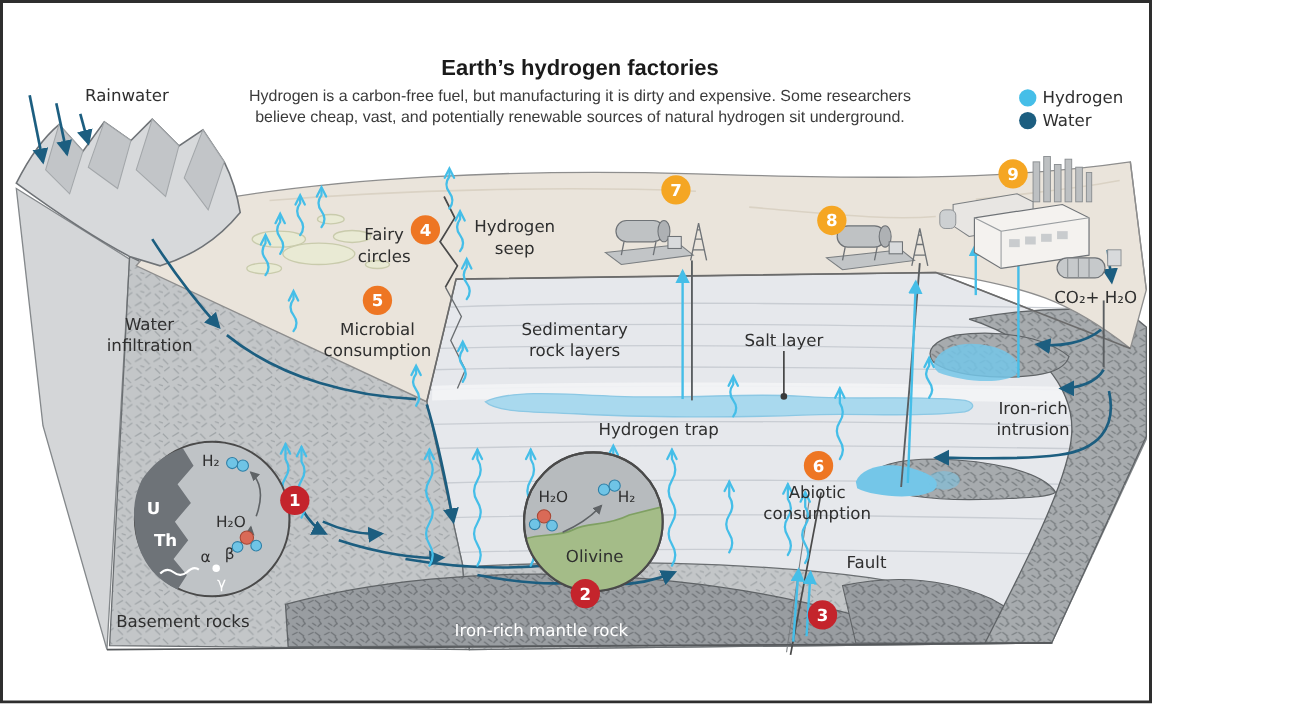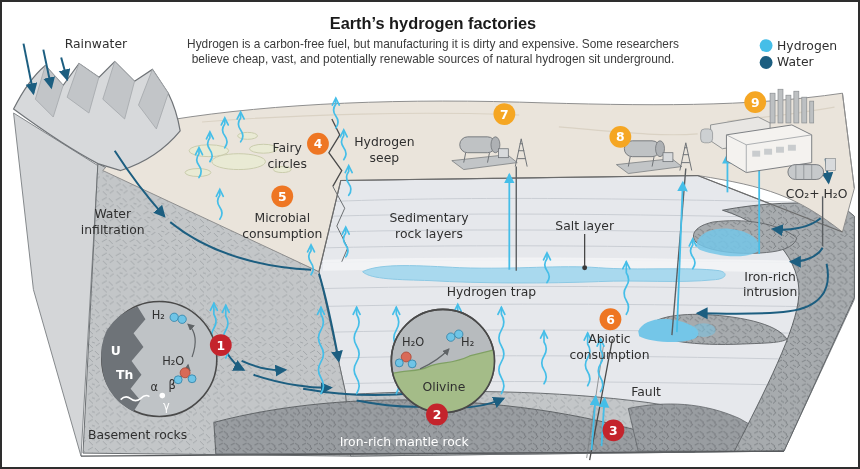--- a/index.html
+++ b/index.html
@@ -1,16 +1,16 @@
 <!DOCTYPE html>
 <html><head>
 <meta charset="utf-8">
 <style>
   html,body{margin:0;padding:0;background:#fff;}
-  #frame{position:relative;width:860px;height:469px;box-sizing:border-box;border:2px solid #2e2e2e;background:#fff;overflow:hidden;font-family:"Liberation Sans","DejaVu Sans",sans-serif;text-align:right;}
+  #frame{position:relative;width:768px;height:469px;box-sizing:border-box;border:2px solid #2e2e2e;background:#fff;overflow:hidden;font-family:"Liberation Sans","DejaVu Sans",sans-serif;text-align:right;}
   svg{position:absolute;inset:0;display:block;}
   text{font-family:"DejaVu Sans","Liberation Sans",sans-serif;}
   .lbl{font-size:12.5px;fill:#2f2f2f;}
   .lblw{font-size:12.5px;fill:#ffffff;}
   .ttl{font-size:16.5px;font-weight:bold;fill:#1a1a1a;font-family:"Liberation Sans",sans-serif;}
   .sub{font-size:12px;fill:#3b3b3b;font-family:"Liberation Sans",sans-serif;}
   .badge-t{font-size:12.5px;font-weight:bold;fill:#ffffff;}
   .inset-t{font-size:11.5px;fill:#2f2f2f;}
   .inset-tw{font-size:12.5px;font-weight:bold;fill:#ffffff;}
 </style>

